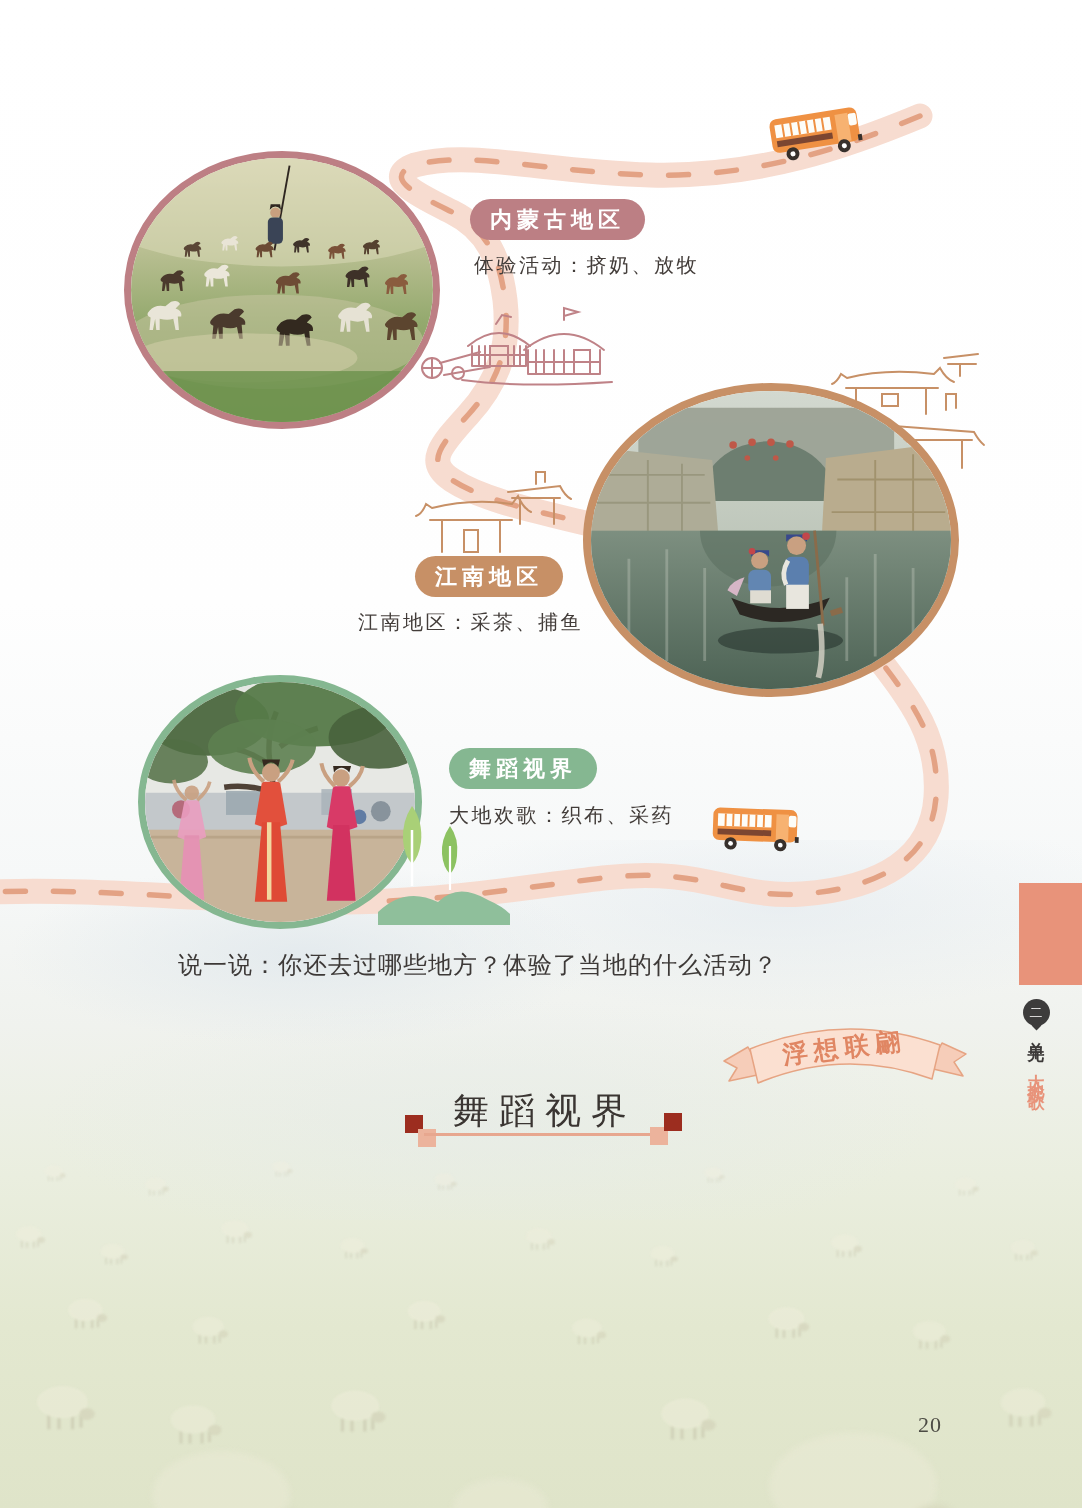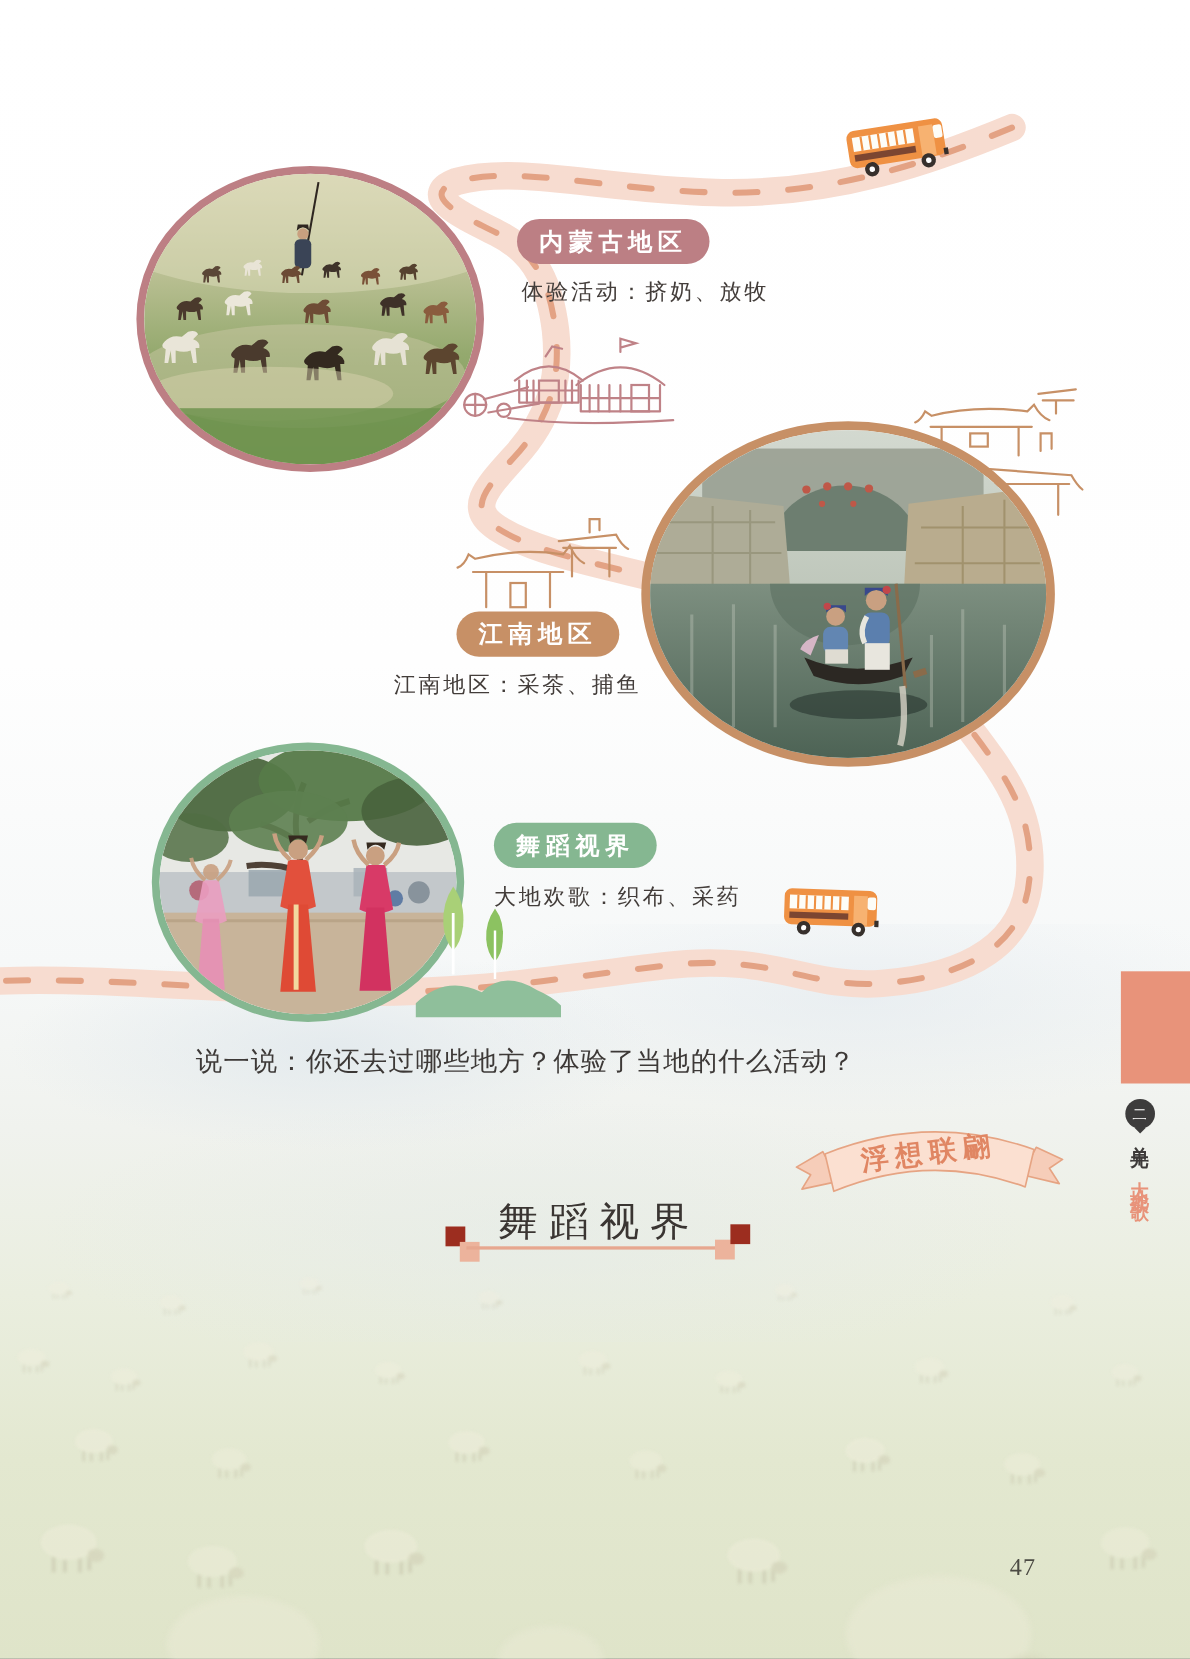--- a/index.html
+++ b/index.html
@@ -346,15 +346,15 @@
   <div class="abs unit-col" style="left:1016px;top:990px;width:40px">
     <span class="vtext">第</span>
     <span class="unit-circle">
         <i></i>
         <span>二</span>
       </span>
     <span class="vtext">单元</span>
     <span class="unit-title">大地欢歌</span>
   </div>
 
-  <div class="abs pagenum" style="left:918px;top:1412px">47</div>
+  <div class="abs pagenum" style="left:918px;top:1412px">20</div>
 
 </div>
 
 </body></html>

